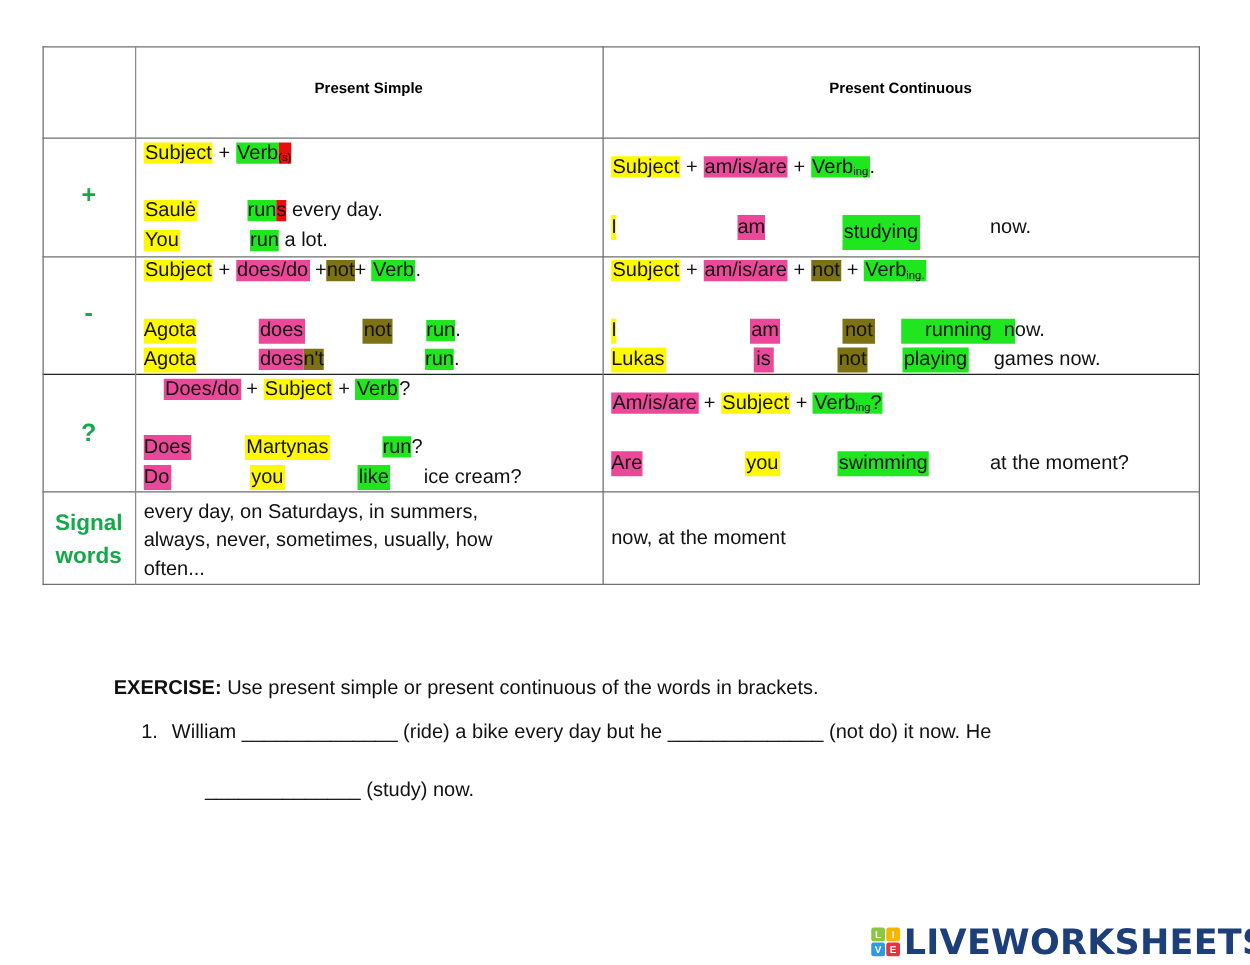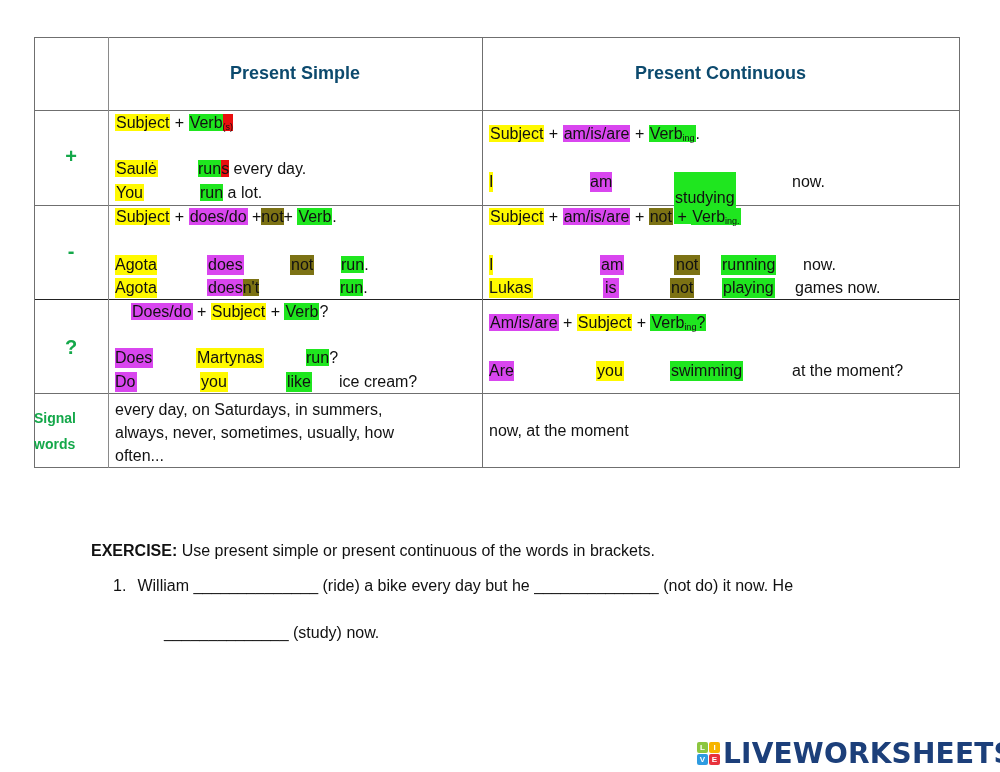--- a/index.html
+++ b/index.html
@@ -3,28 +3,28 @@
 <meta charset="utf-8">
 <style>
   * { box-sizing: border-box; margin: 0; padding: 0; }
   html, body { width: 1000px; height: 772px; background: #ffffff; overflow: hidden; }
   body { position: relative; font-family: "Liberation Sans", "DejaVu Sans", sans-serif; color: #111; font-size: 16px; }
 
   .grid-line { position: absolute; background: #6f6f6f; }
   .vline { width: 1px; }
   .hline { height: 1px; }
 
-  .hdr { position: absolute; font-weight: bold; color: #0c4a6e; font-size: 18px; text-align: center; }
+  .hdr { position: absolute; font-weight: bold; color: #000000; font-size: 12px; text-align: center; }
   .sym { position: absolute; font-weight: bold; color: #14a84a; font-size: 20px; text-align: center; width: 74px; left: 34px; }
-  .sig { position: absolute; font-weight: bold; color: #14a84a; font-size: 14px; text-align: left; width: 74px; left: 34px; line-height: 26px; }
+  .sig { position: absolute; font-weight: bold; color: #14a84a; font-size: 18px; text-align: center; width: 74px; left: 34px; line-height: 26px; }
 
   .t { position: absolute; white-space: nowrap; font-size: 16px; line-height: 20px; }
   .hl { padding: 0 1px; }
   .y { background: #fff900; }
-  .c { background: #d946ef; }
+  .c { background: #ec4899; }
   .g { background: #1fe61f; }
   .o { background: #7c7214; }
   .r { background: #e90e0e; }
   sub { font-size: 9px; vertical-align: -2px; }
 
   .para { position: absolute; white-space: nowrap; font-size: 16px; line-height: 20px; }
   .para b { font-weight: bold; }
 
   .logo { position: absolute; left: 697px; top: 737px; display: flex; align-items: center; }
   .logo-tiles { display: grid; grid-template-columns: 11px 11px; grid-template-rows: 11px 11px; gap: 1px; margin-right: 3px; }
@@ -80,21 +80,21 @@
 
 <div class="t" style="left:489px;top:124px;">
   <span class="hl y">Subject</span>
   <span>+</span>
   <span class="hl c">am/is/are</span>
   <span>+</span>
   <span class="hl g"><span>Verb</span><sub>ing</sub></span><span>.</span>
 </div>
 <div class="t y" style="left:489px;top:172px;">I</div>
 <div class="t c" style="left:590px;top:172px;">am</div>
-<div class="t g" style="left:674px;top:172px;padding:16px 1px;">studying</div>
+<div class="t g" style="left:674px;top:172px;padding:4px 1px;">studying</div>
 <div class="t" style="left:792px;top:172px;">now.</div>
 
 <div class="t" style="left:115px;top:207px;">
   <span class="hl y">Subject</span>
   <span>+</span>
   <span class="hl c">does/do</span>
   <span>+</span><span class="o">not</span><span>+</span>
   <span class="hl g">Verb</span><span>.</span>
 </div>
 <div class="t y" style="left:115px;top:255px;">Agota</div>
@@ -111,21 +111,21 @@
   <span>+</span>
   <span class="hl c">am/is/are</span>
   <span>+</span>
   <span class="hl o">not</span>
   <span>+</span>
   <span class="hl g"><span>Verb</span><sub>ing.</sub></span>
 </div>
 <div class="t y" style="left:489px;top:255px;">I</div>
 <div class="t c" style="left:600px;top:255px;padding:0 1px;">am</div>
 <div class="t o" style="left:674px;top:255px;padding:0 2px;">not</div>
-<div class="t g" style="left:721px;top:255px;padding:0 1px;">running</div>
+<div class="t g" style="left:721px;top:255px;padding:0 19px;">running</div>
 <div class="t" style="left:803px;top:255px;">now.</div>
 
 <div class="t y" style="left:489px;top:278px;padding-right:1px;">Lukas</div>
 <div class="t c" style="left:603px;top:278px;padding:0 2px;">is</div>
 <div class="t o" style="left:670px;top:278px;padding:0 1px;">not</div>
 <div class="t g" style="left:722px;top:278px;padding:0 1px;">playing</div>
 <div class="t" style="left:795px;top:278px;">games now.</div>
 
 <div class="t" style="left:131px;top:302px;">
   <span class="hl c">Does/do</span>

